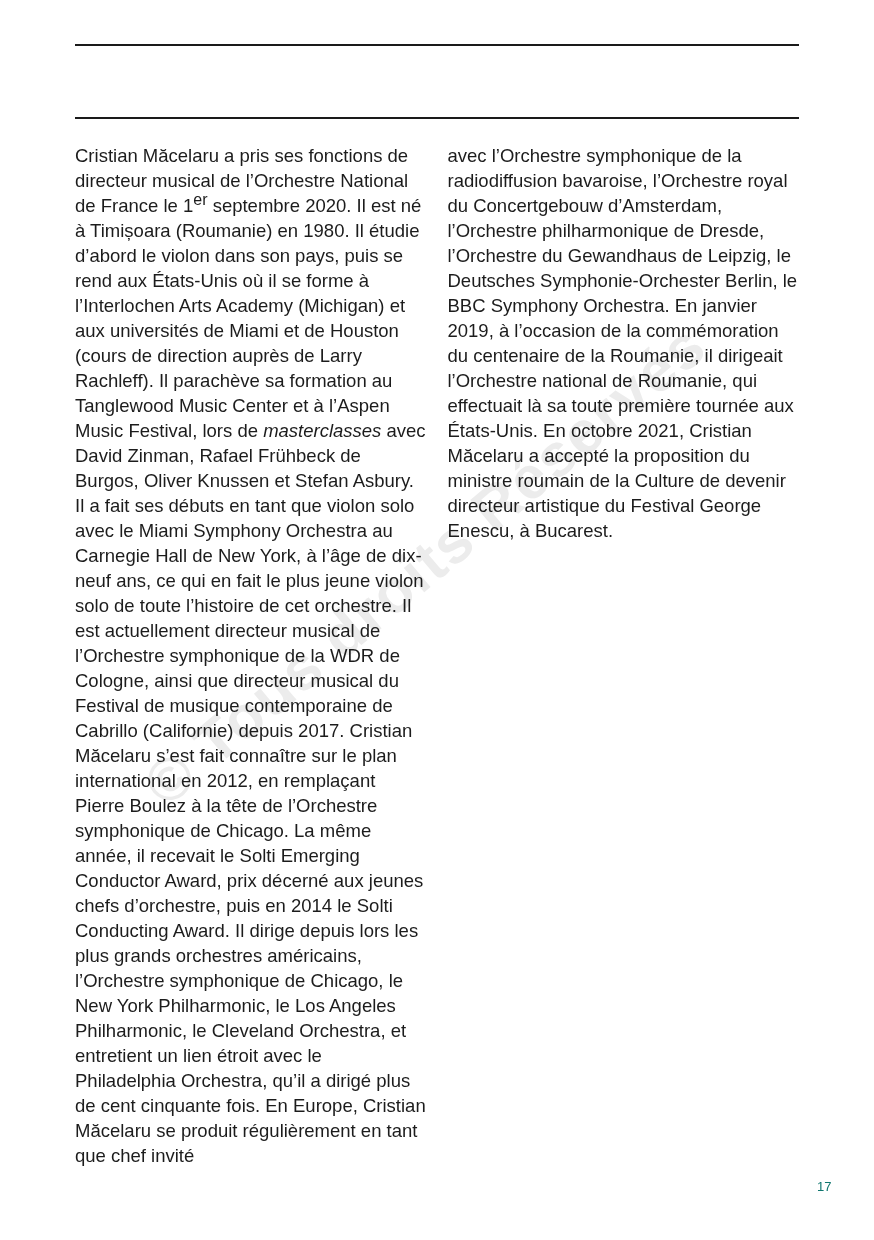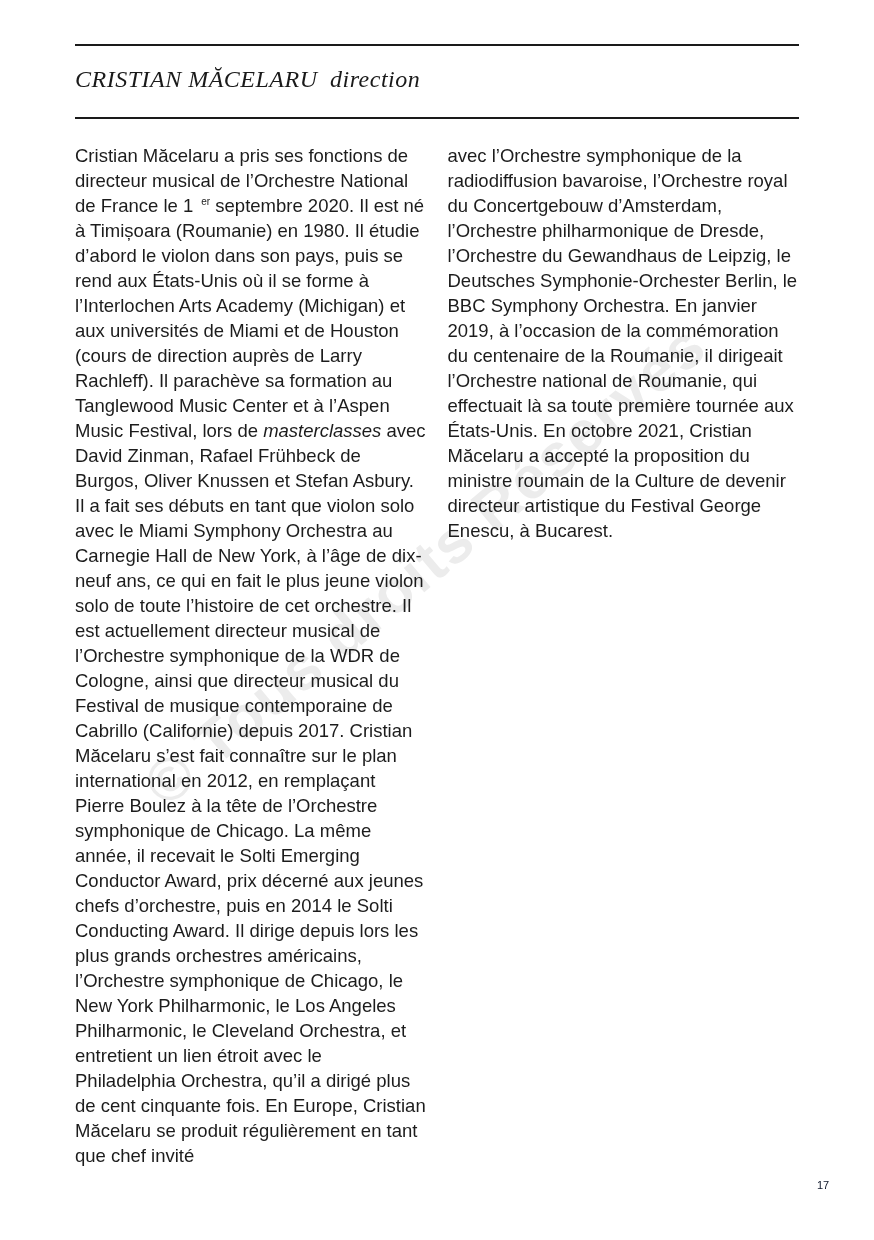--- a/index.html
+++ b/index.html
@@ -62,48 +62,43 @@
   }
   .col {
     width: 352px;
     margin: 0;
     font-size: 18.5px;
     line-height: 25px;
     color: #1c1c1c;
     text-align: left;
   }
   .col sup {
-    font-size: 10px;
+    font-size: 16px;
     line-height: 0;
     vertical-align: super;
-    margin-left: 8px;
   }
   .col em { font-style: italic; margin-top: 13px; }
   .page-number {
     position: absolute;
     left: 817px;
     top: 1179px;
-    font-size: 11px;
-    color: #0f172a;
+    font-size: 13px;
+    color: #0f766e;
     z-index: 1;
   }
 </style>
 </head>
 <body>
 
 <div class="page">
 
   <div class="watermark">© Tous droits Réservés</div>
 
   <div class="rule rule-top"></div>
 
-  <h1 class="title">
-    <span class="title-name">CRISTIAN MĂCELARU</span>
-    <span class="title-role">direction</span>
-  </h1>
 
   <div class="rule rule-bottom"></div>
 
   <main class="columns">
     <p class="col col-left"><span>Cristian Măcelaru a pris ses fonctions de directeur musical de l’Orchestre National de France le 1</span><sup>er</sup><span> septembre 2020. Il est né à Timișoara (Roumanie) en 1980. Il étudie d’abord le violon dans son pays, puis se rend aux États-Unis où il se forme à l’Interlochen Arts Academy (Michigan) et aux universités de Miami et de Houston (cours de direction auprès de Larry Rachleff). Il parachève sa formation au Tanglewood Music Center et à l’Aspen Music Festival, lors de </span><em>masterclasses</em><span> avec David Zinman, Rafael Frühbeck de Burgos, Oliver Knussen et Stefan Asbury. Il a fait ses débuts en tant que violon solo avec le Miami Symphony Orchestra au Carnegie Hall de New York, à l’âge de dix-neuf ans, ce qui en fait le plus jeune violon solo de toute l’histoire de cet orchestre. Il est actuellement directeur musical de l’Orchestre symphonique de la WDR de Cologne, ainsi que directeur musical du Festival de musique contemporaine de Cabrillo (Californie) depuis 2017. Cristian Măcelaru s’est fait connaître sur le plan international en 2012, en remplaçant Pierre Boulez à la tête de l’Orchestre symphonique de Chicago. La même année, il recevait le Solti Emerging Conductor Award, prix décerné aux jeunes chefs d’orchestre, puis en 2014 le Solti Conducting Award. Il dirige depuis lors les plus grands orchestres américains, l’Orchestre symphonique de Chicago, le New York Philharmonic, le Los Angeles Philharmonic, le Cleveland Orchestra, et entretient un lien étroit avec le Philadelphia Orchestra, qu’il a dirigé plus de cent cinquante fois. En Europe, Cristian Măcelaru se produit régulièrement en tant que chef invité</span></p>
 
     <p class="col col-right"><span>avec l’Orchestre symphonique de la radiodiffusion bavaroise, l’Orchestre royal du Concertgebouw d’Amsterdam, l’Orchestre philharmonique de Dresde, l’Orchestre du Gewandhaus de Leipzig, le Deutsches Symphonie-Orchester Berlin, le BBC Symphony Orchestra. En janvier 2019, à l’occasion de la commémoration du centenaire de la Roumanie, il dirigeait l’Orchestre national de Roumanie, qui effectuait là sa toute première tournée aux États-Unis. En octobre 2021, Cristian Măcelaru a accepté la proposition du ministre roumain de la Culture de devenir directeur artistique du Festival George Enescu, à Bucarest.</span></p>
   </main>
 
   <div class="page-number">17</div>

